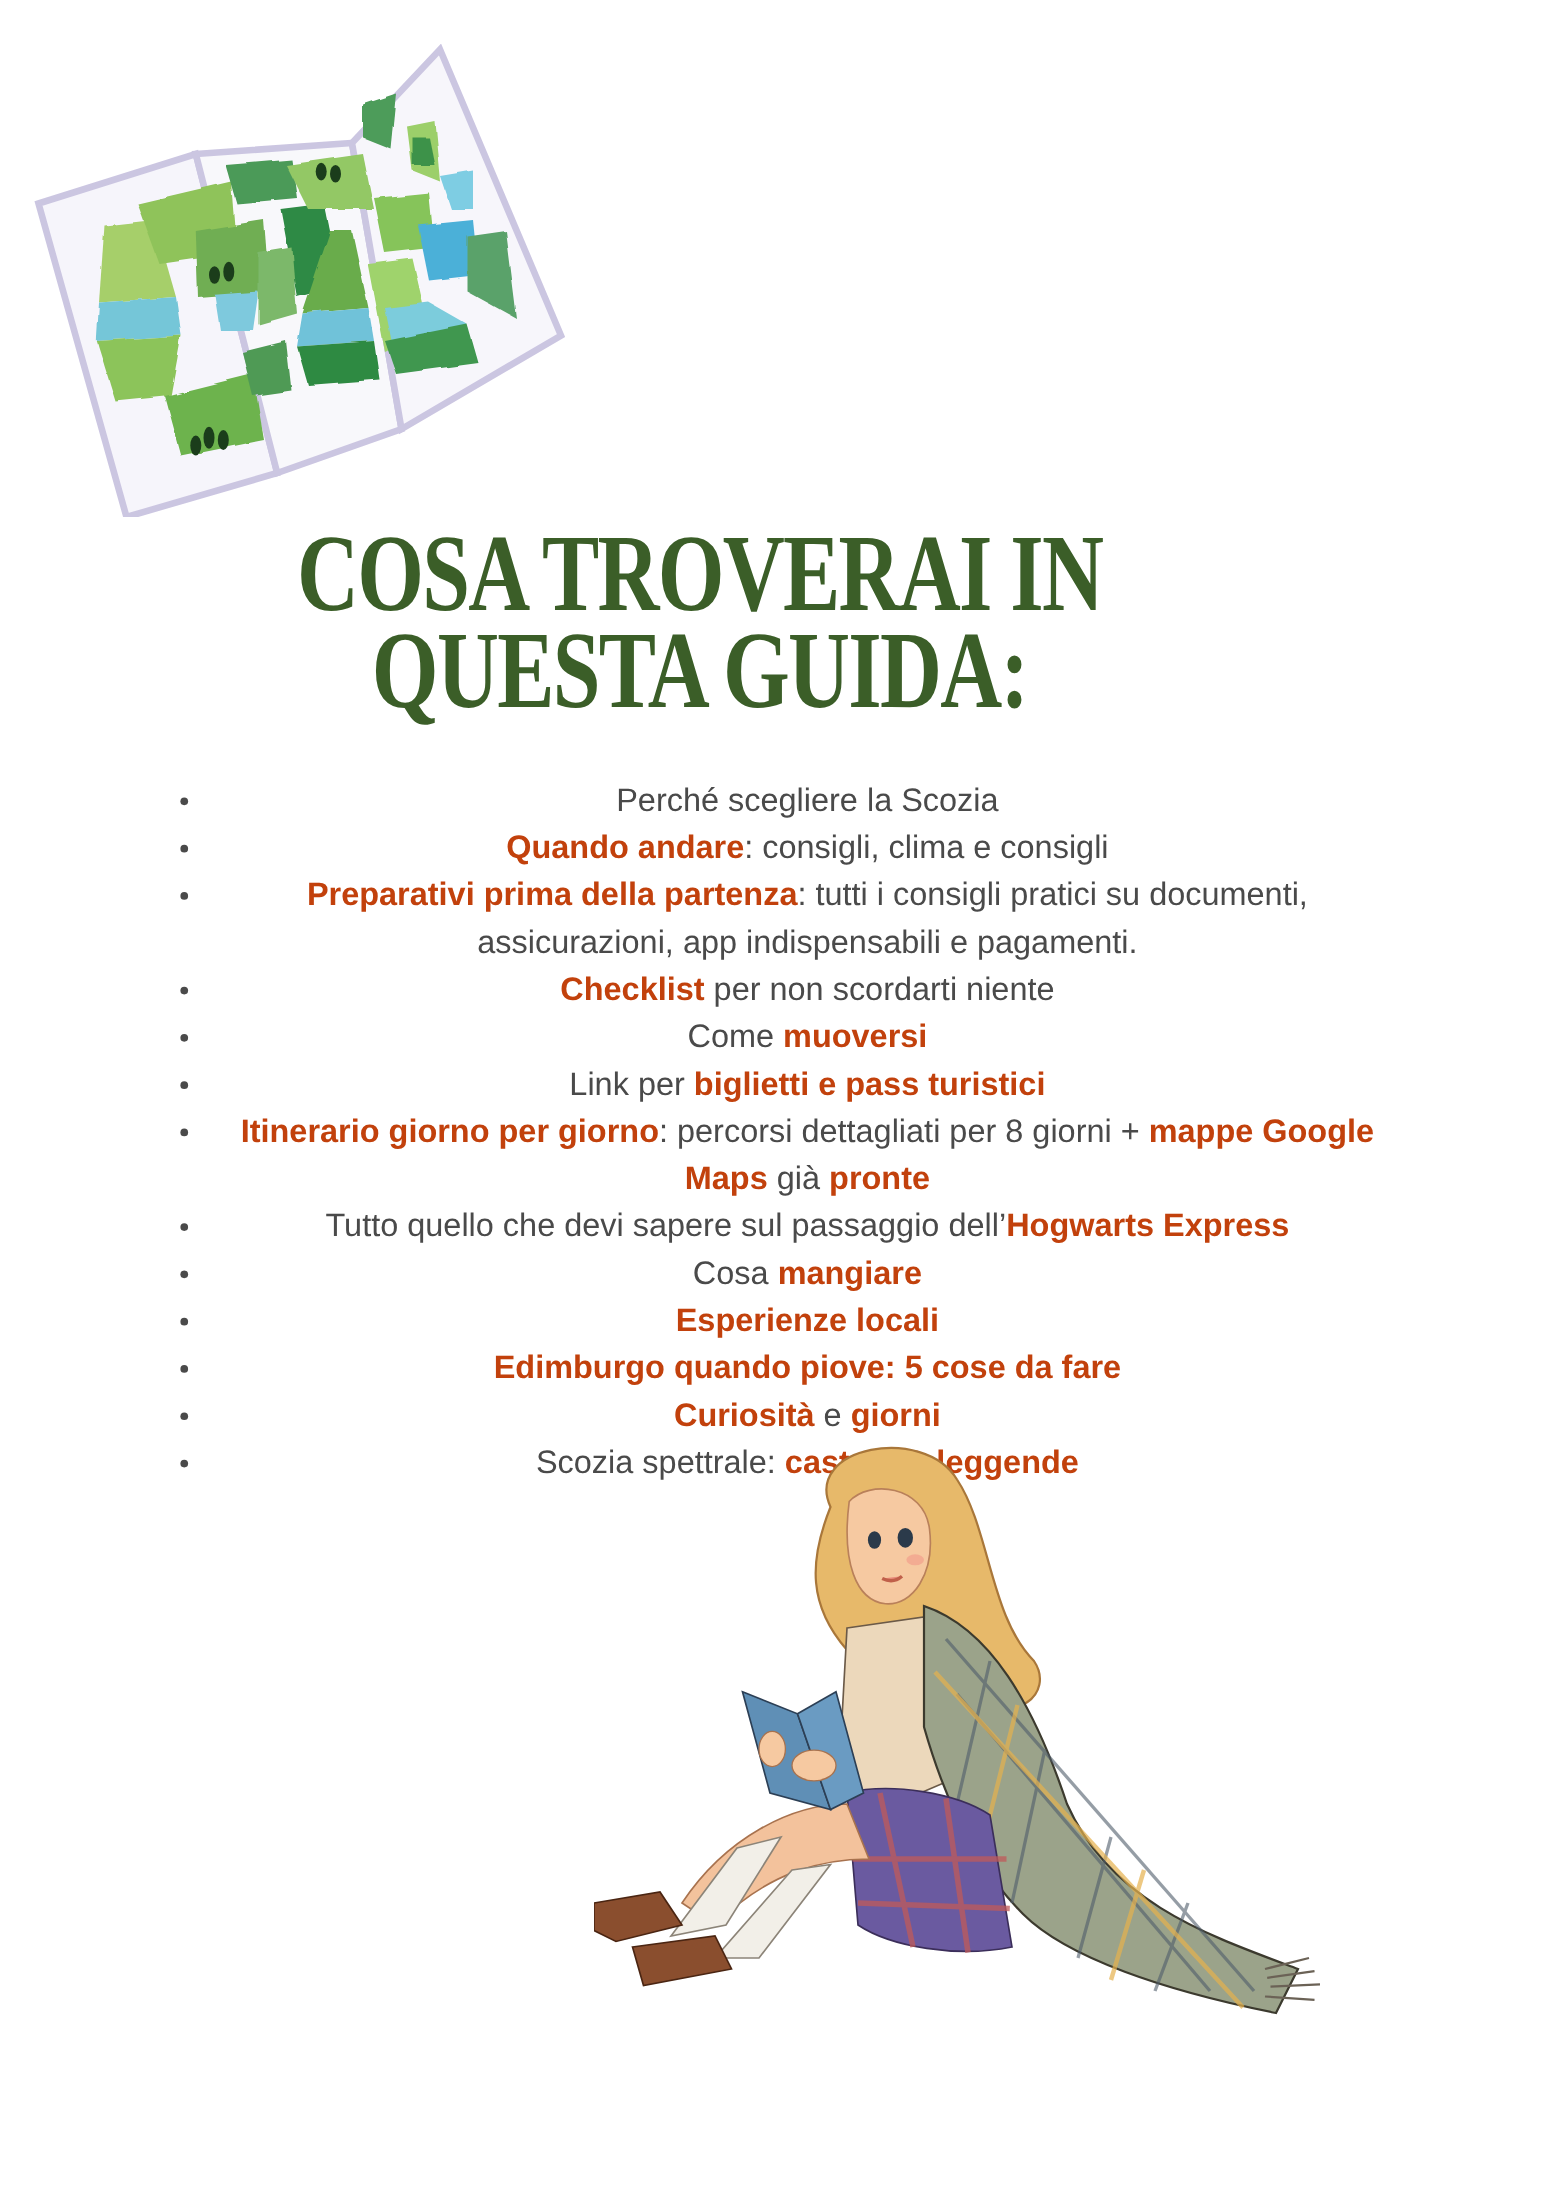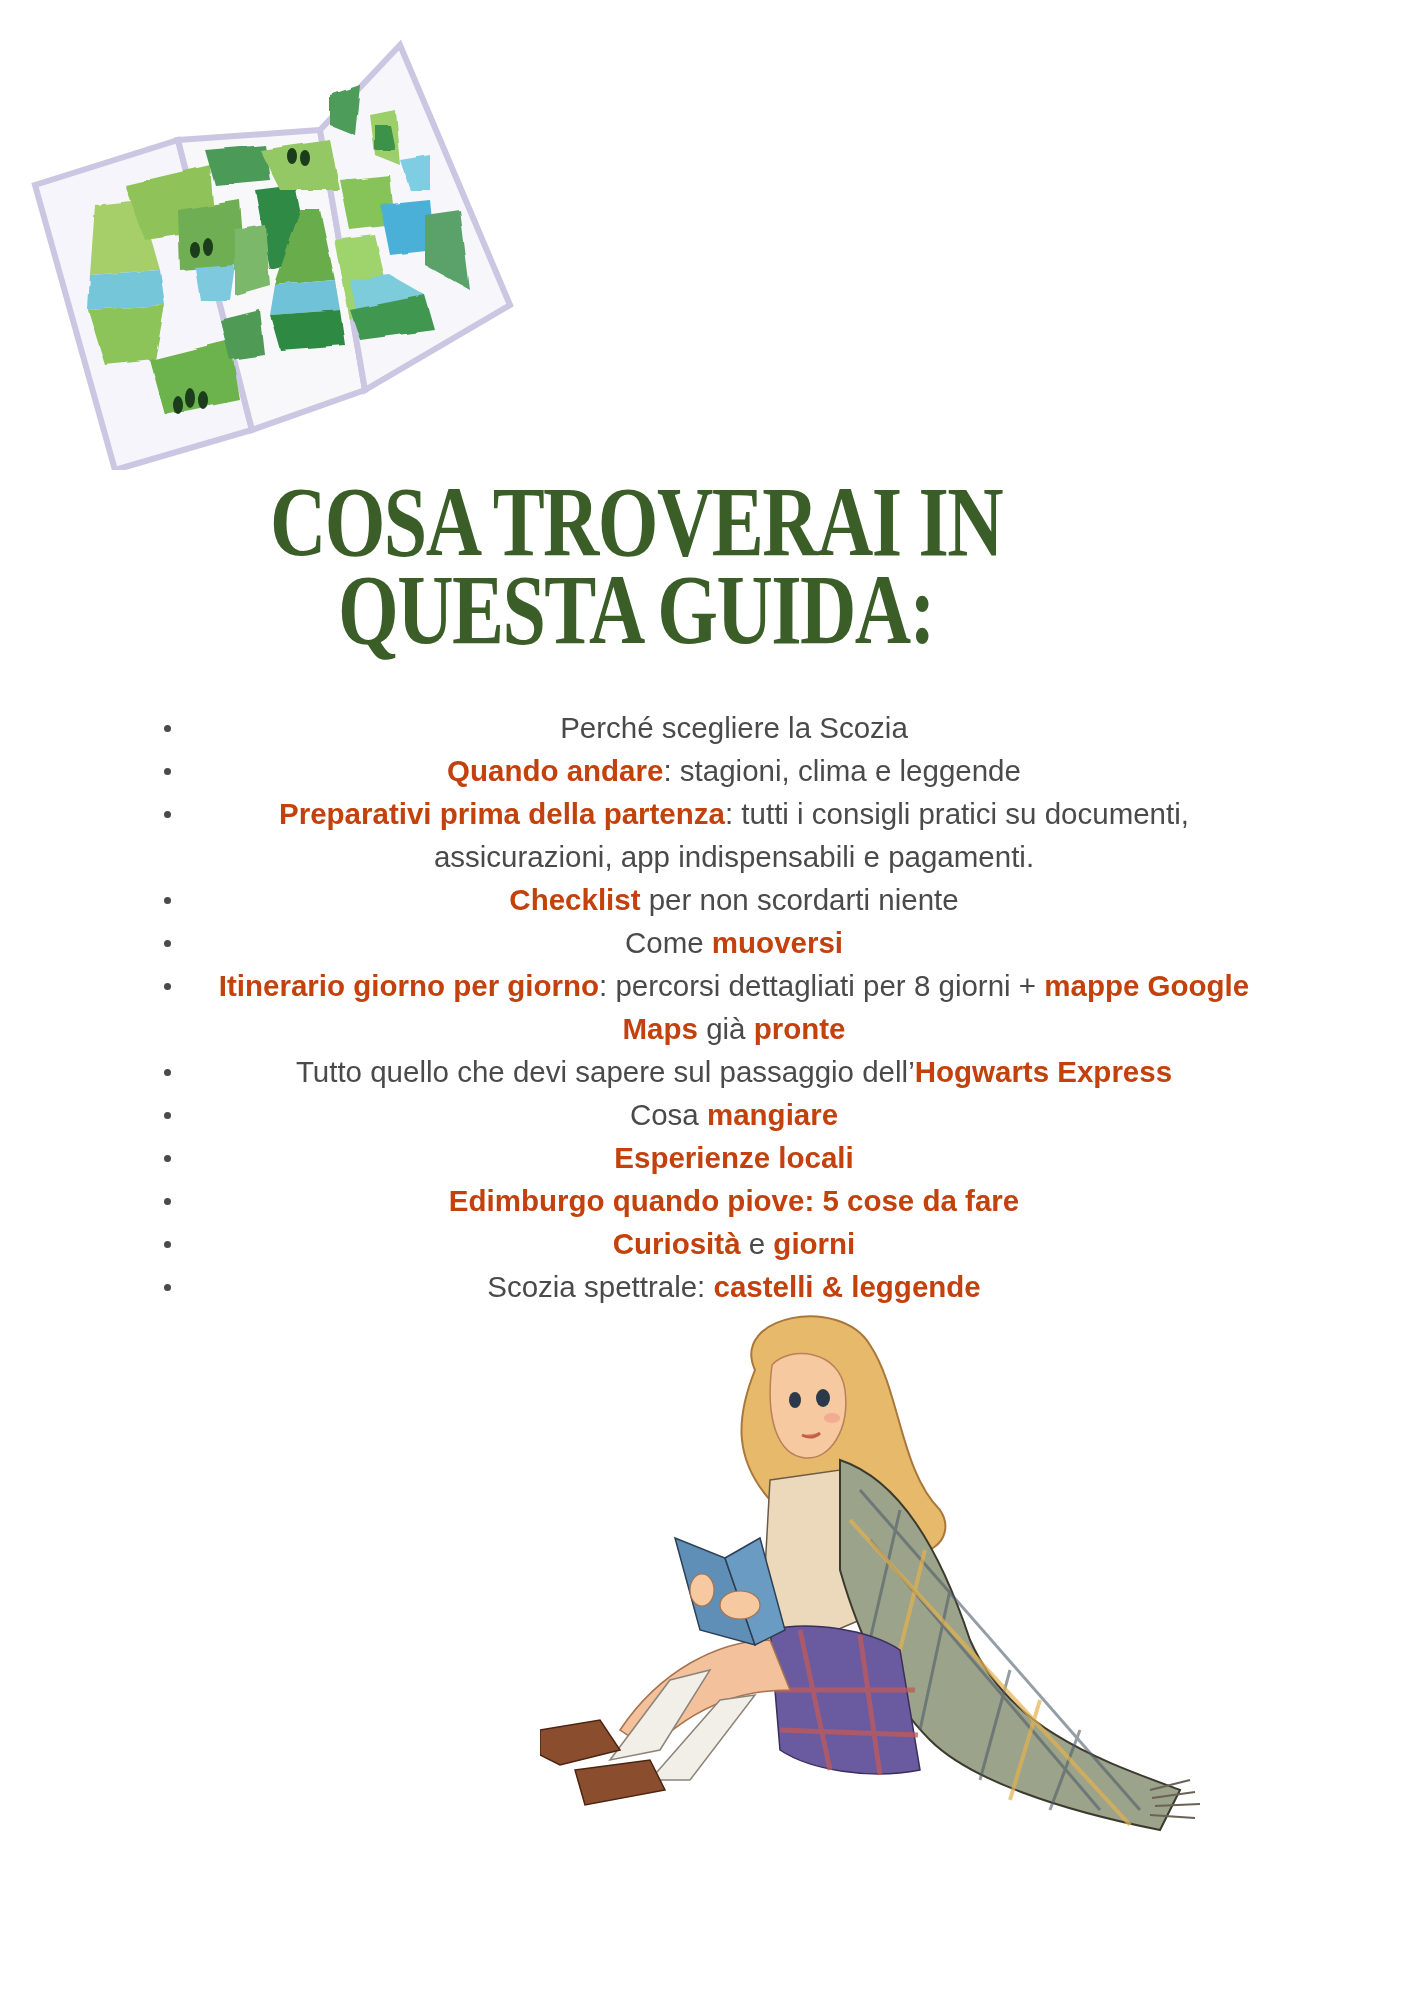--- a/index.html
+++ b/index.html
@@ -76,24 +76,25 @@
   </g>
 </svg>
 
 <h1 class="title" style="margin:0;">
   <span class="line">COSA TROVERAI IN</span>
   <span class="line">QUESTA GUIDA:</span>
 </h1>
 
 <ul class="list" id="contents-list">
     <li><span>Perché scegliere la Scozia</span></li>
-    <li><b>Quando andare</b><span>: stagioni, clima e leggende</span></li>
+    <li><b>Quando andare</b><span>: consigli, clima e consigli</span></li>
     <li><b>Preparativi prima della partenza</b><span>: tutti i consigli pratici su documenti, assicurazioni, app indispensabili e pagamenti.</span></li>
     <li><b>Checklist</b><span> per non scordarti niente</span></li>
     <li><span>Come </span><b>muoversi</b></li>
+    <li><span>Link per </span><b>biglietti e pass turistici</b></li>
     <li><b>Itinerario giorno per giorno</b><span>: percorsi dettagliati per 8 giorni + </span><b>mappe Google Maps</b><span> già </span><b>pronte</b></li>
     <li><span>Tutto quello che devi sapere sul passaggio dell’</span><b>Hogwarts Express</b></li>
     <li><span>Cosa </span><b>mangiare</b></li>
     <li><b>Esperienze locali</b></li>
     <li><b>Edimburgo quando piove: 5 cose da fare</b></li>
     <li><b>Curiosità</b><span> e </span><b>giorni</b></li>
     <li><span>Scozia spettrale: </span><b>castelli &amp; leggende</b></li>
   </ul>
 
 <svg class="girl" viewBox="0 0 820 580">

